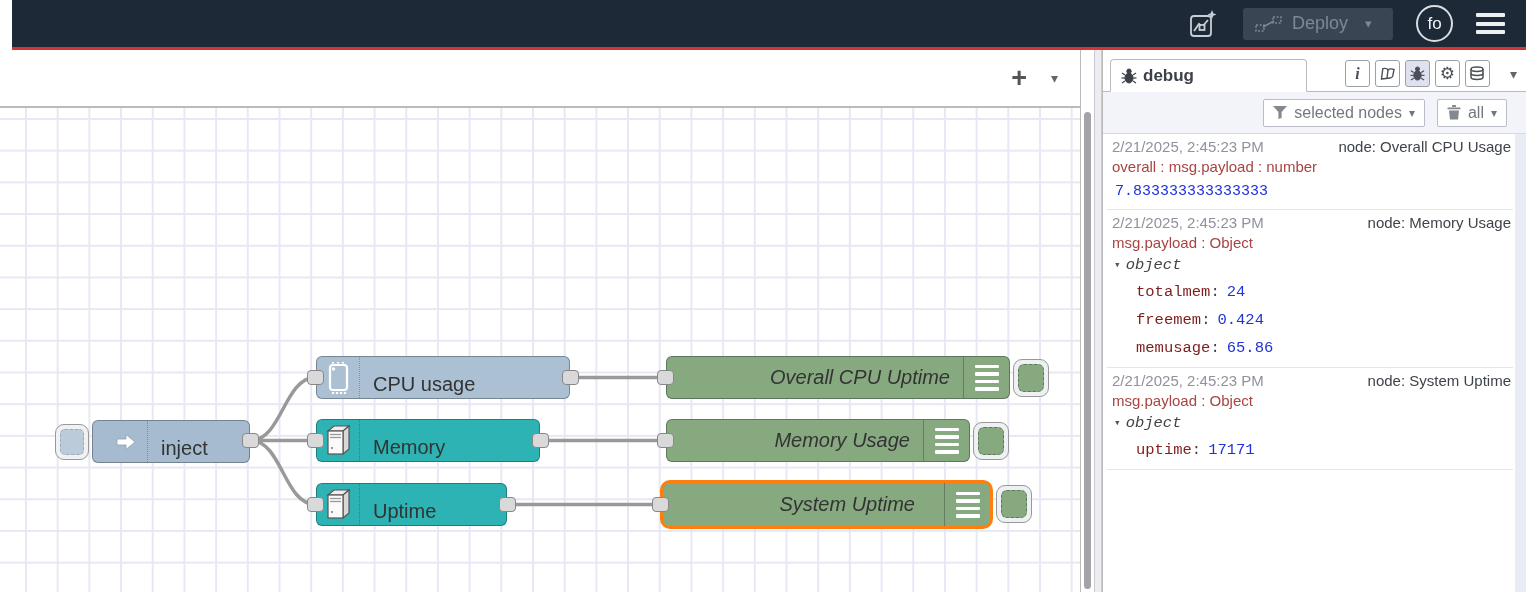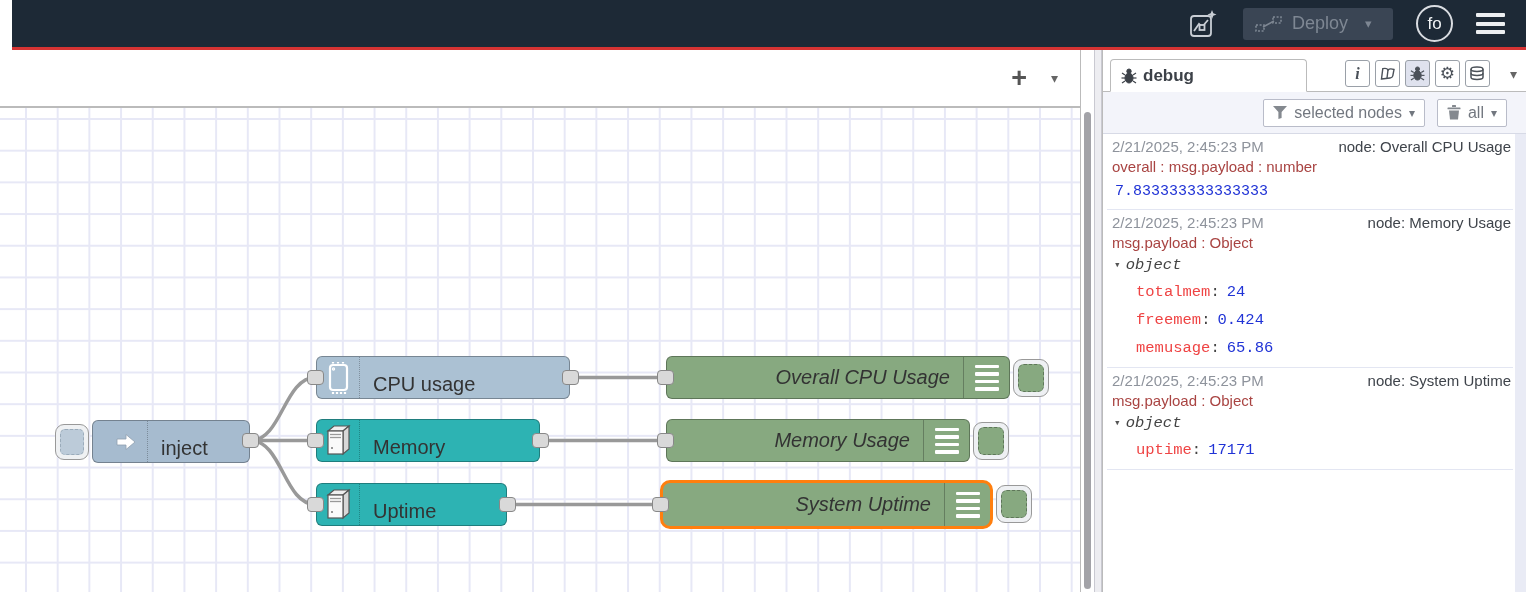--- a/index.html
+++ b/index.html
@@ -49,21 +49,21 @@
                  justify-content:center; border-right:1px dotted rgba(0,0,0,0.25); }
   .node-inject { background:#a6bbcf;padding-left:12px; }
   .node-cpu    { background:#abc1d3; }
   .node-teal   { background:#2db3b3; }
   .node-green  { background:#87a980; }
   .debug-label { flex:1; text-align:right; font-style:italic; font-size:20px; color:#333;
                  white-space:nowrap; padding-right:13px; }
   .dbg-icon-region { width:46px; height:100%; flex:none; border-left:1px solid rgba(0,0,0,0.25);
                      display:flex; flex-direction:column; align-items:center; justify-content:center; gap:4px; }
   .dbg-icon-region i { display:block; width:24px; height:3.5px; background:#fff; border-radius:1px; }
-  .selected { border:3px solid #ff7f0e; border-radius:10px; height:49px; }
+  .selected { border:3px solid #ff7f0e; border-radius:10px; height:49px;gap:16px; }
 
   .port { position:absolute; width:17px; height:15px; background:#d9d9d9; border:1px solid #888;
           border-radius:4px; z-index:3; }
   .inject-btn { position:absolute; left:55px; top:316px; width:34px; height:36px; background:#eff1f3;
                 border:1px solid #999; border-radius:9px; padding:4px; z-index:2; }
   .inject-btn-inner { width:100%; height:100%; background:#bccbd9; border:1px dashed #9aabba; border-radius:5px; }
   .toggle { position:absolute; width:36px; height:38px; background:#eef0f3; border:1px solid #999;
             border-radius:9px; padding:4px; z-index:2; }
   .toggle-inner { width:100%; height:100%; background:#87a980; border:1px dashed rgba(0,0,0,0.3); border-radius:6px; }
 
@@ -93,21 +93,21 @@
               white-space:nowrap; overflow:hidden; }
   .msg-ts { color:#8e939c; }
   .msg-node { color:#3f444b; }
   .msg-prop { color:#a94442; font-size:15px; line-height:19px; }
   .mono { font-family:Liberation Mono, monospace; }
   .msg-value { color:#2033d6; font-size:15px; line-height:20px; padding:6px 0 2px 3px; }
   .obj-row { display:flex; align-items:center; gap:5px; line-height:26px; padding-left:2px; }
   .obj-caret { font-size:11px; color:#555; }
   .obj-label { font-style:italic; font-size:15.5px; color:#444; }
   .field-row { padding-left:24px; line-height:28px; font-size:15.5px; }
-  .fkey { color:#ef4444; }
+  .fkey { color:#7f1d1d; }
   .fcolon { color:#444; margin-right:7px; }
   .fval { color:#2033d6; }
 
   svg { display:block; }
 </style>
 </head>
 <body>
 
 <div class="header">
   <span class="hdr-icon-btn">
@@ -213,21 +213,21 @@
             <line x1="7" y1="13.5" x2="18" y2="13.5" stroke="#999" stroke-width="1.3"></line>
             <circle cx="9" cy="24" r="1" fill="#777"></circle>
           </svg>
         </span>
         <span class="node-label">Uptime</span>
       </div>
       <div class="port" style="left:307px; top:389px;"></div>
       <div class="port" style="left:499px; top:389px;"></div>
 
       <div class="node node-green" style="left:666px; top:248px; width:344px;">
-        <span class="debug-label">Overall CPU Usage</span>
+        <span class="debug-label">Overall CPU Uptime</span>
         <span class="dbg-icon-region">
             <i></i>
             <i></i>
             <i></i>
             <i></i>
           </span>
       </div>
       <div class="port" style="left:657px; top:262px;"></div>
       <div class="toggle" style="left:1013px; top:251px;">
           <div class="toggle-inner"></div>

